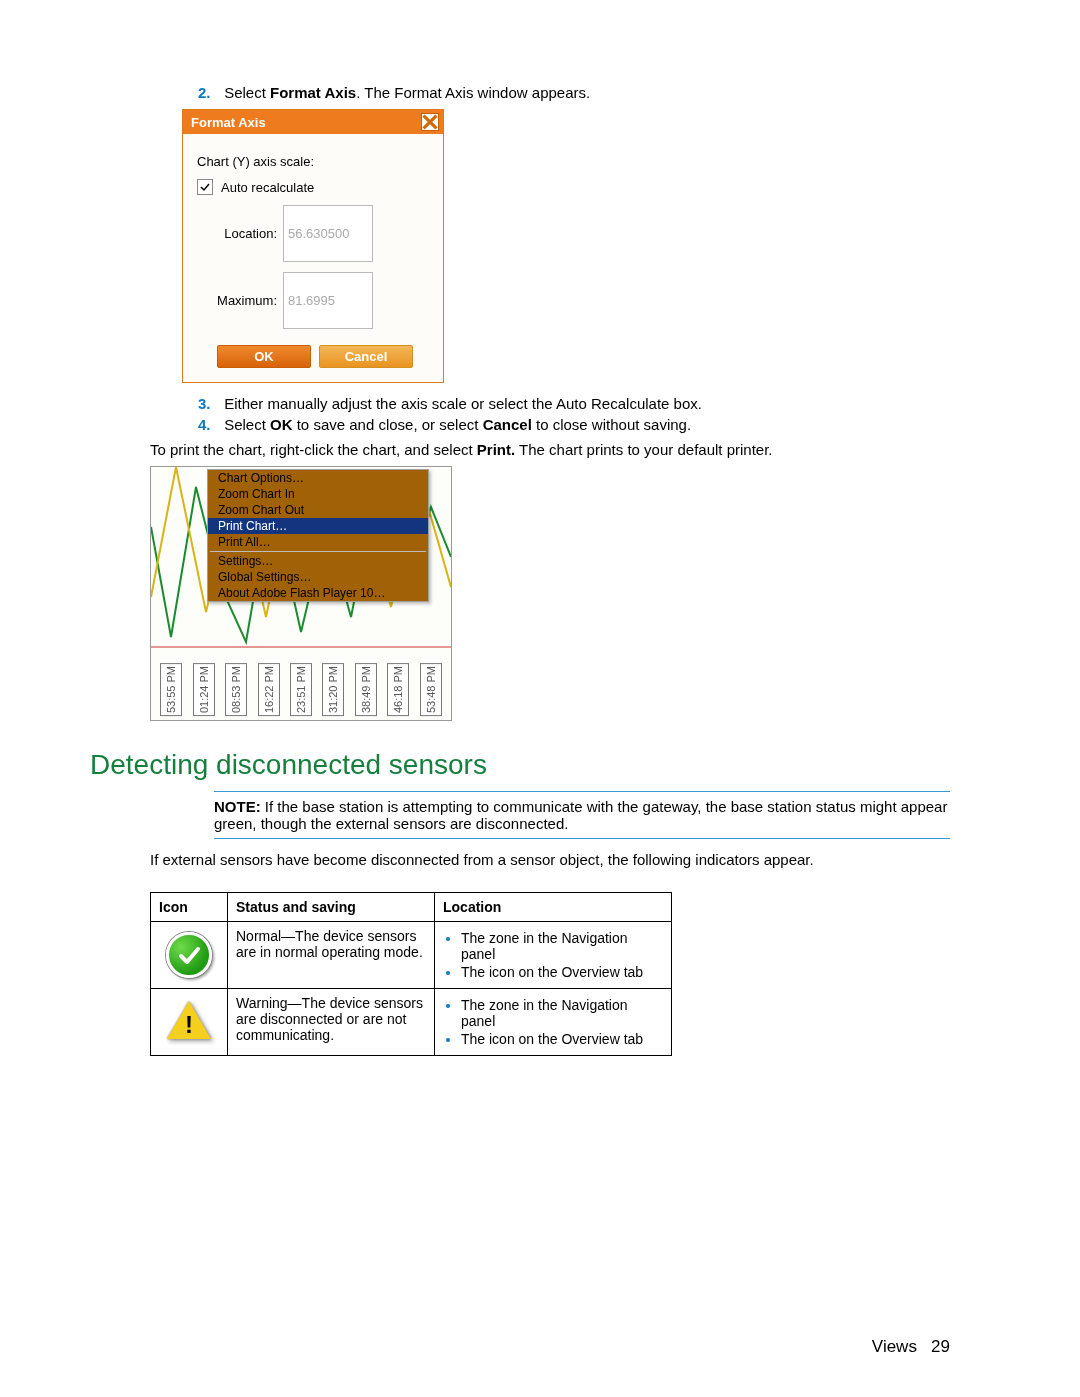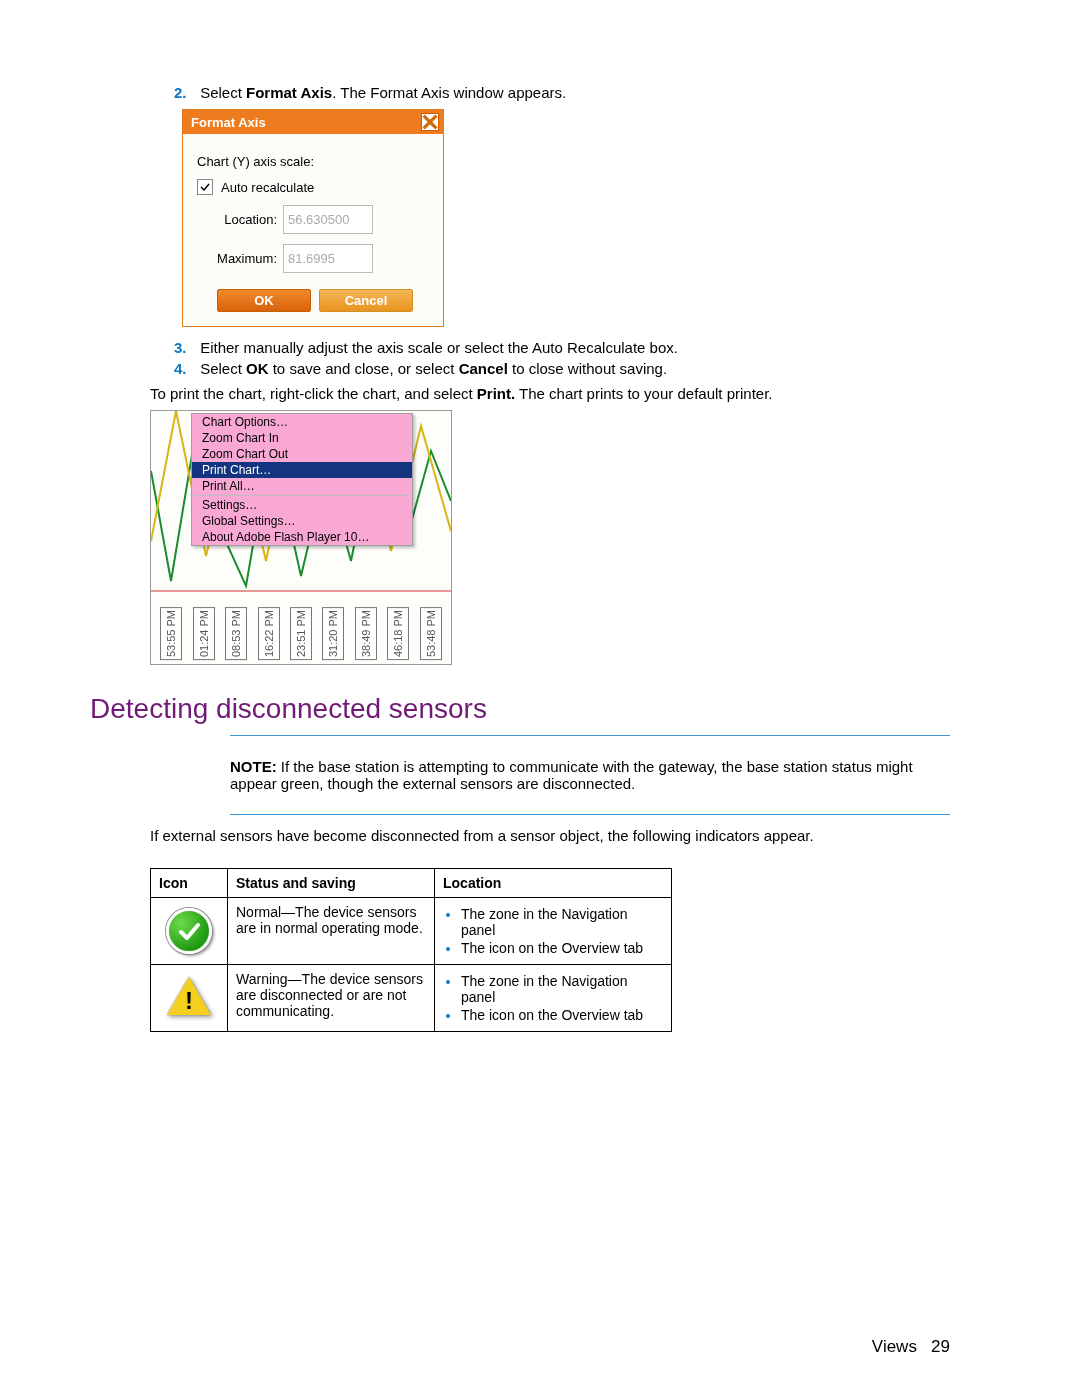--- a/index.html
+++ b/index.html
@@ -13,21 +13,21 @@
   .page {
     width: 1080px;
     min-height: 1397px;
     box-sizing: border-box;
     padding: 80px 130px 40px 150px;
     position: relative;
   }
   .step-line { margin: 4px 0; }
   .step-num { color: #0a78c2; font-weight: bold; display:inline-block; width: 22px; }
   b { font-weight: bold; }
-  .indent { margin-left: 24px; }
+  .indent { margin-left: 48px; }
 
   
   .fa-dialog {
     width: 260px;
     border: 1px solid #e07a1f;
     background: #fdfcf9;
     margin: 8px 0 12px 32px;
     font-size: 13px;
   }
   .fa-title {
@@ -49,21 +49,21 @@
     font-weight: bold;
     display:flex; align-items:center; justify-content:center;
     font-size: 12px;
     cursor: pointer;
   }
   .fa-body { padding: 10px 10px 14px 14px; }
   .fa-row { margin: 10px 0; display:flex; align-items:center; }
   .fa-chk { width:14px;height:14px;border:1px solid #888;display:inline-flex;align-items:center;justify-content:center;margin-right:8px;background:#fff; }
   .fa-chk svg { width:12px;height:12px; }
   .fa-label-right { text-align:right; width: 80px; margin-right: 6px; }
-  .fa-input { width: 80px; border:1px solid #bbb; padding:6px 4px; color:#aaa; background:#fff; font-size:13px; }
+  .fa-input { width: 80px; border:1px solid #bbb; padding:20px 4px; color:#aaa; background:#fff; font-size:13px; }
   .fa-btns { display:flex; gap:8px; justify-content:center; margin-top:16px; }
   .fa-btn {
     width: 92px;
     padding: 3px 0;
     text-align:center;
     font-weight:bold;
     font-size:13px;
     color:#fff;
     border-radius:2px;
     cursor:pointer;
@@ -82,24 +82,24 @@
     position: relative;
   }
   .chart-plot {
     position: relative;
     height: 190px;
     overflow: hidden;
   }
   .chart-plot svg { position:absolute; top:0; left:0; }
   .ctx-menu {
     position: absolute;
-    left: 40px;
+    left: 56px;
     top: 2px;
     width: 220px;
-    background: #f9a8d4;
+    background: #a16207;
     border: 1px solid #9f9f9f;
     font-family: Tahoma, Arial, sans-serif;
     font-size: 12px;
     box-shadow: 2px 2px 3px rgba(0,0,0,0.25);
   }
   .ctx-item { padding: 1px 10px; cursor: pointer; }
   .ctx-item.sel { background: #13357f; color:#fff; }
   .ctx-sep { border-top: 1px solid #bdbdbd; margin: 1px 2px; }
   .chart-times {
     display:flex;
@@ -111,31 +111,31 @@
     color:#555;
     border:1px solid #777;
     padding: 2px 4px;
     writing-mode: vertical-rl;
     transform: rotate(180deg);
     white-space: nowrap;
     background:#fff;
   }
 
   h2.section-head {
-    color: #701a75;
+    color: #15803d;
     font-size: 28px;
     font-weight: normal;
     margin: 20px 0 10px -60px;
   }
 
   .note-box {
     border-top: 1px solid #3a97d5;
     border-bottom: 1px solid #3a97d5;
-    padding: 22px 0;
-    margin: 0 0 12px 80px;
+    padding: 6px 0;
+    margin: 0 0 12px 64px;
   }
   .note-box b { font-weight: bold; }
 
   
   table.sensors { border-collapse: collapse; margin-top: 24px; }
   table.sensors th, table.sensors td { border: 1px solid #000; font-size: 14px; vertical-align: top; padding: 6px 8px; }
   table.sensors th { font-weight: bold; text-align:left; }
   .icon-cell { width: 60px; text-align:center; padding: 6px; }
   .status-cell { width: 190px; }
   .loc-cell { width: 220px; }

